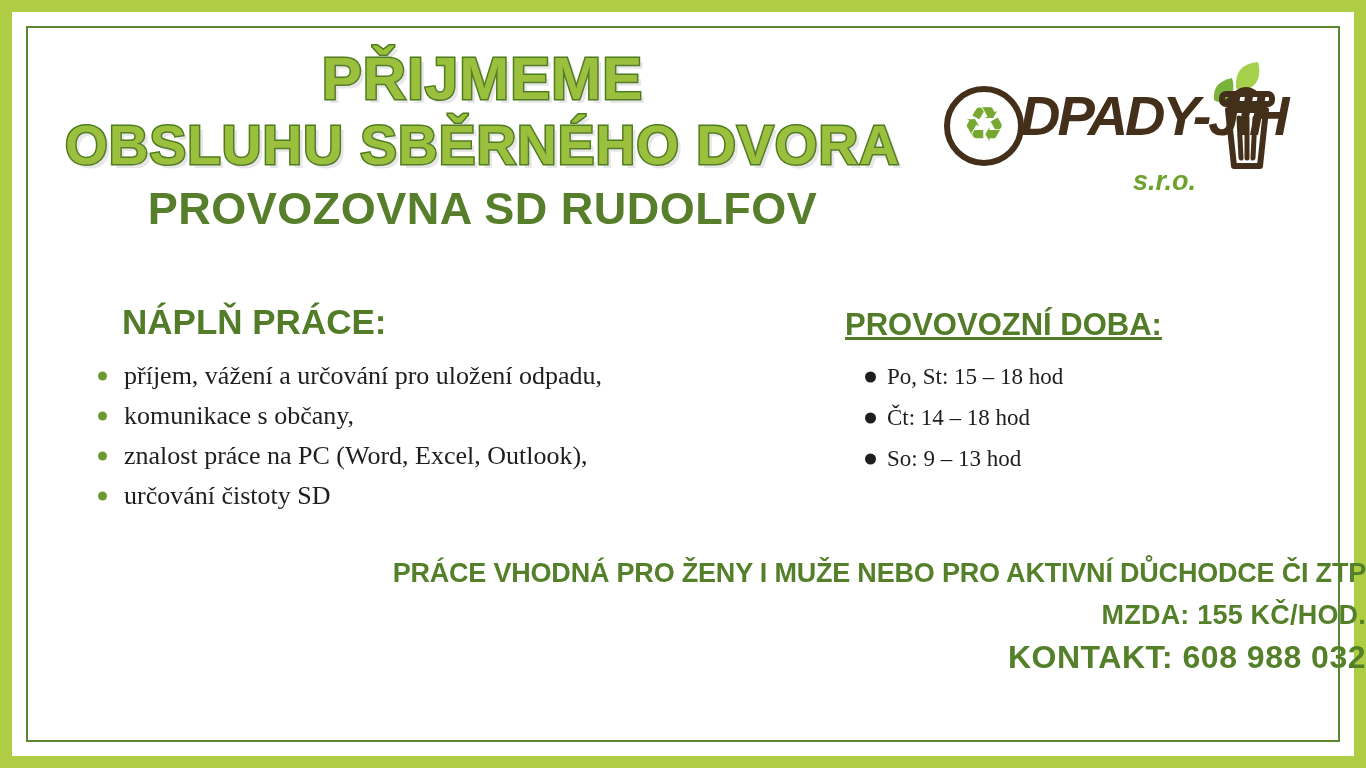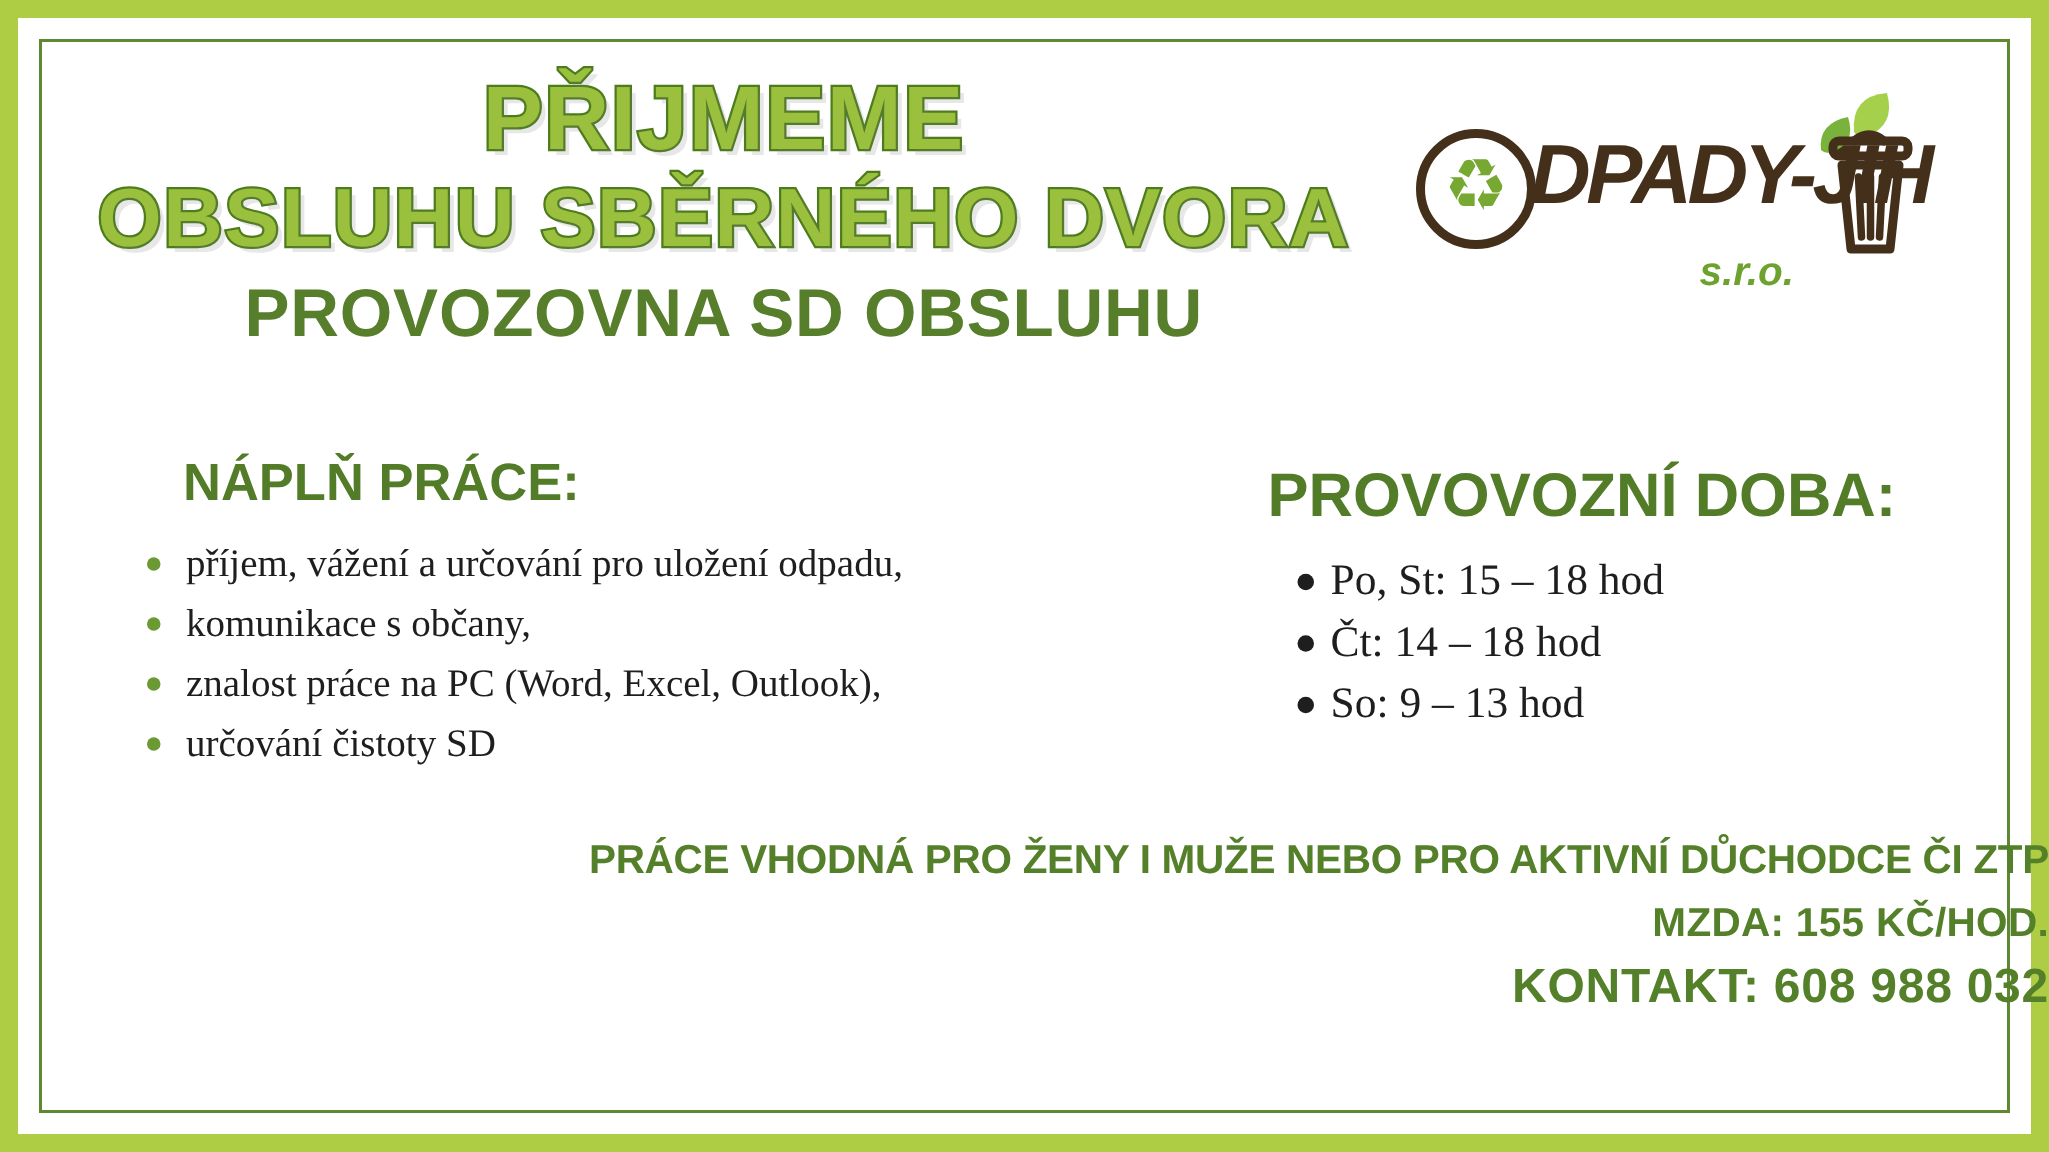--- a/index.html
+++ b/index.html
@@ -79,33 +79,33 @@
   
   .col-heading{
     font-weight:700;
     color:#527c28;
     letter-spacing:0;
     line-height:1.1;
   }
   .tasks{position:absolute;left:78px;top:303px;width:720px;}
   .tasks .col-heading{font-size:35px;margin-left:44px;}
   .hours{position:absolute;left:845px;top:308px;width:450px;}
-  .hours .col-heading{font-size:41px;}
+  .hours .col-heading{font-size:31px;text-decoration:underline;}
 
   ul.bullets{
     list-style:none;margin:14px 0 0 0;padding:0;font-family:Liberation Serif, serif;
   }
   ul.bullets li{
     position:relative;
     padding-left:46px;
     color:#1e1e1e;
     font-weight:400;
   }
   .tasks ul.bullets li{font-size:26px;line-height:40px;}
-  .hours ul.bullets li{font-size:29px;line-height:41px;padding-left:42px;}
+  .hours ul.bullets li{font-size:23px;line-height:41px;padding-left:42px;}
   ul.bullets li::before{
     content:"";
     position:absolute;left:20px;top:50%;
     width:10px;height:10px;border-radius:50%;
     transform:translateY(-50%);
   }
   .tasks ul.bullets li::before{background:#6b9a33;width:9px;height:9px;}
   .hours ul.bullets li::before{background:#1e1e1e;width:11px;height:11px;}
 
   
@@ -121,21 +121,21 @@
 </head>
 <body>
 
 <div class="poster">
   <div class="sheet"></div>
   <div class="rule"></div>
 
   <div class="title-block">
     <div class="title-line l1">PŘIJMEME</div>
     <div class="title-line l2">OBSLUHU SBĚRNÉHO DVORA</div>
-    <div class="subtitle">PROVOZOVNA SD OBSLUHU</div>
+    <div class="subtitle">PROVOZOVNA SD RUDOLFOV</div>
   </div>
 
   <div class="logo">
     <div class="recycle-circle">
       <span class="recycle-glyph">♻</span>
     </div>
     <div class="logo-name">DPADY-JIH</div>
     <div class="bin-wrap">
       <svg width="80" height="120" viewBox="0 0 80 120">
 

